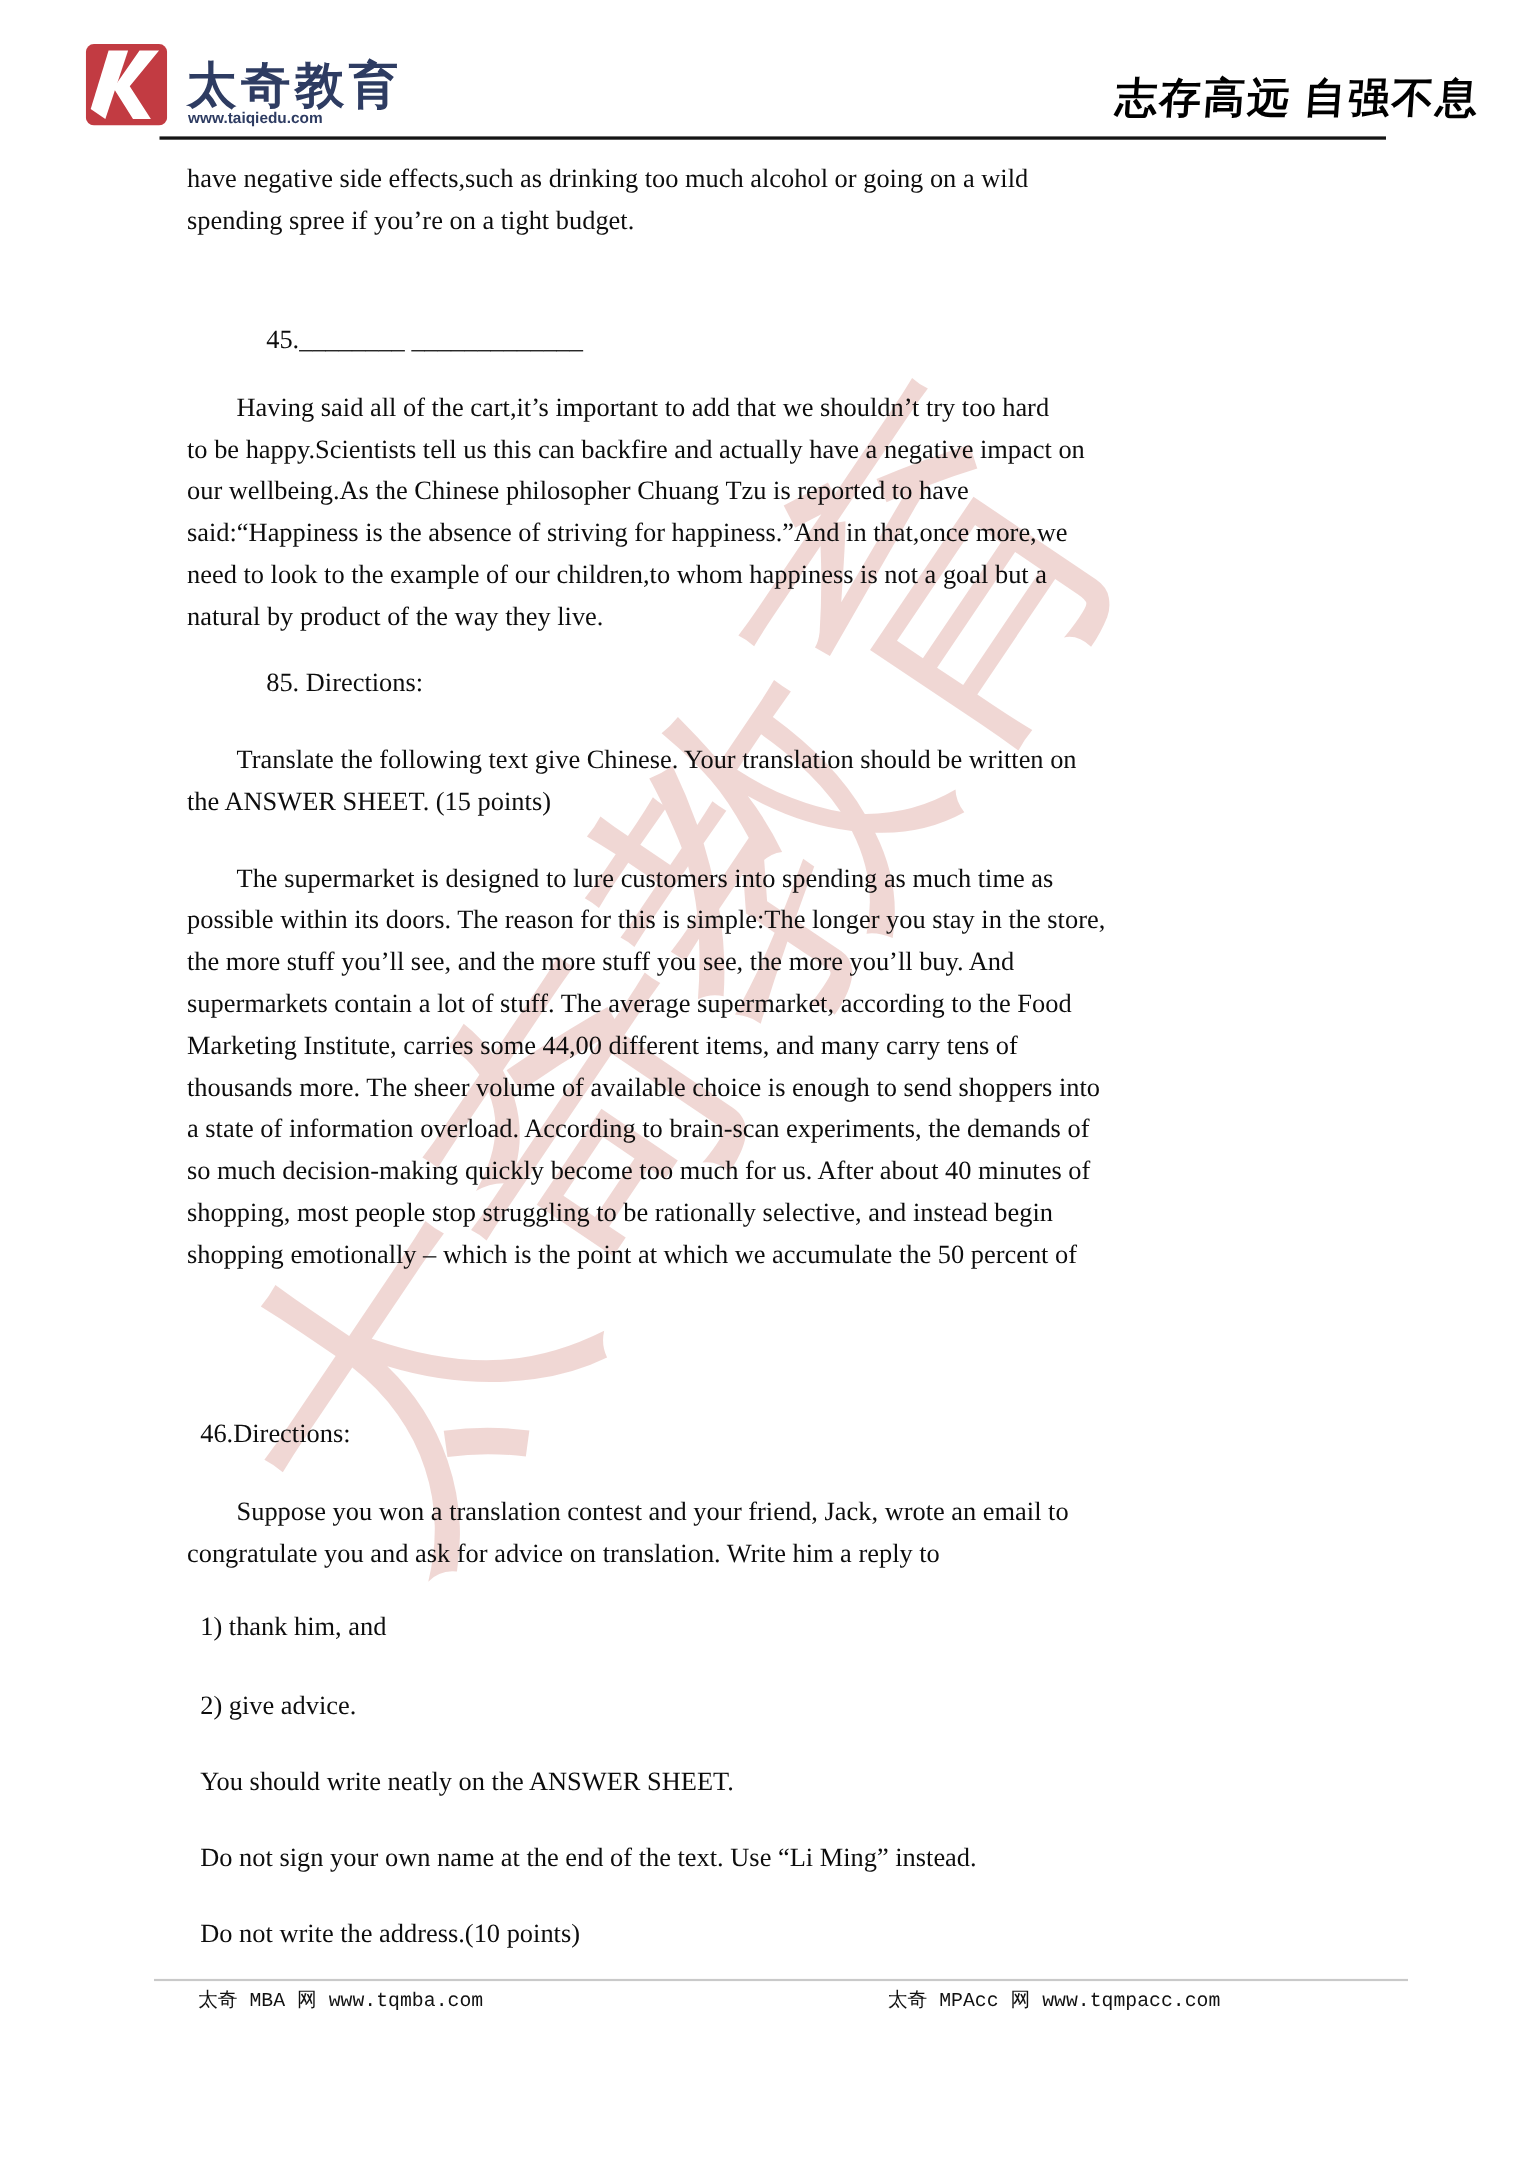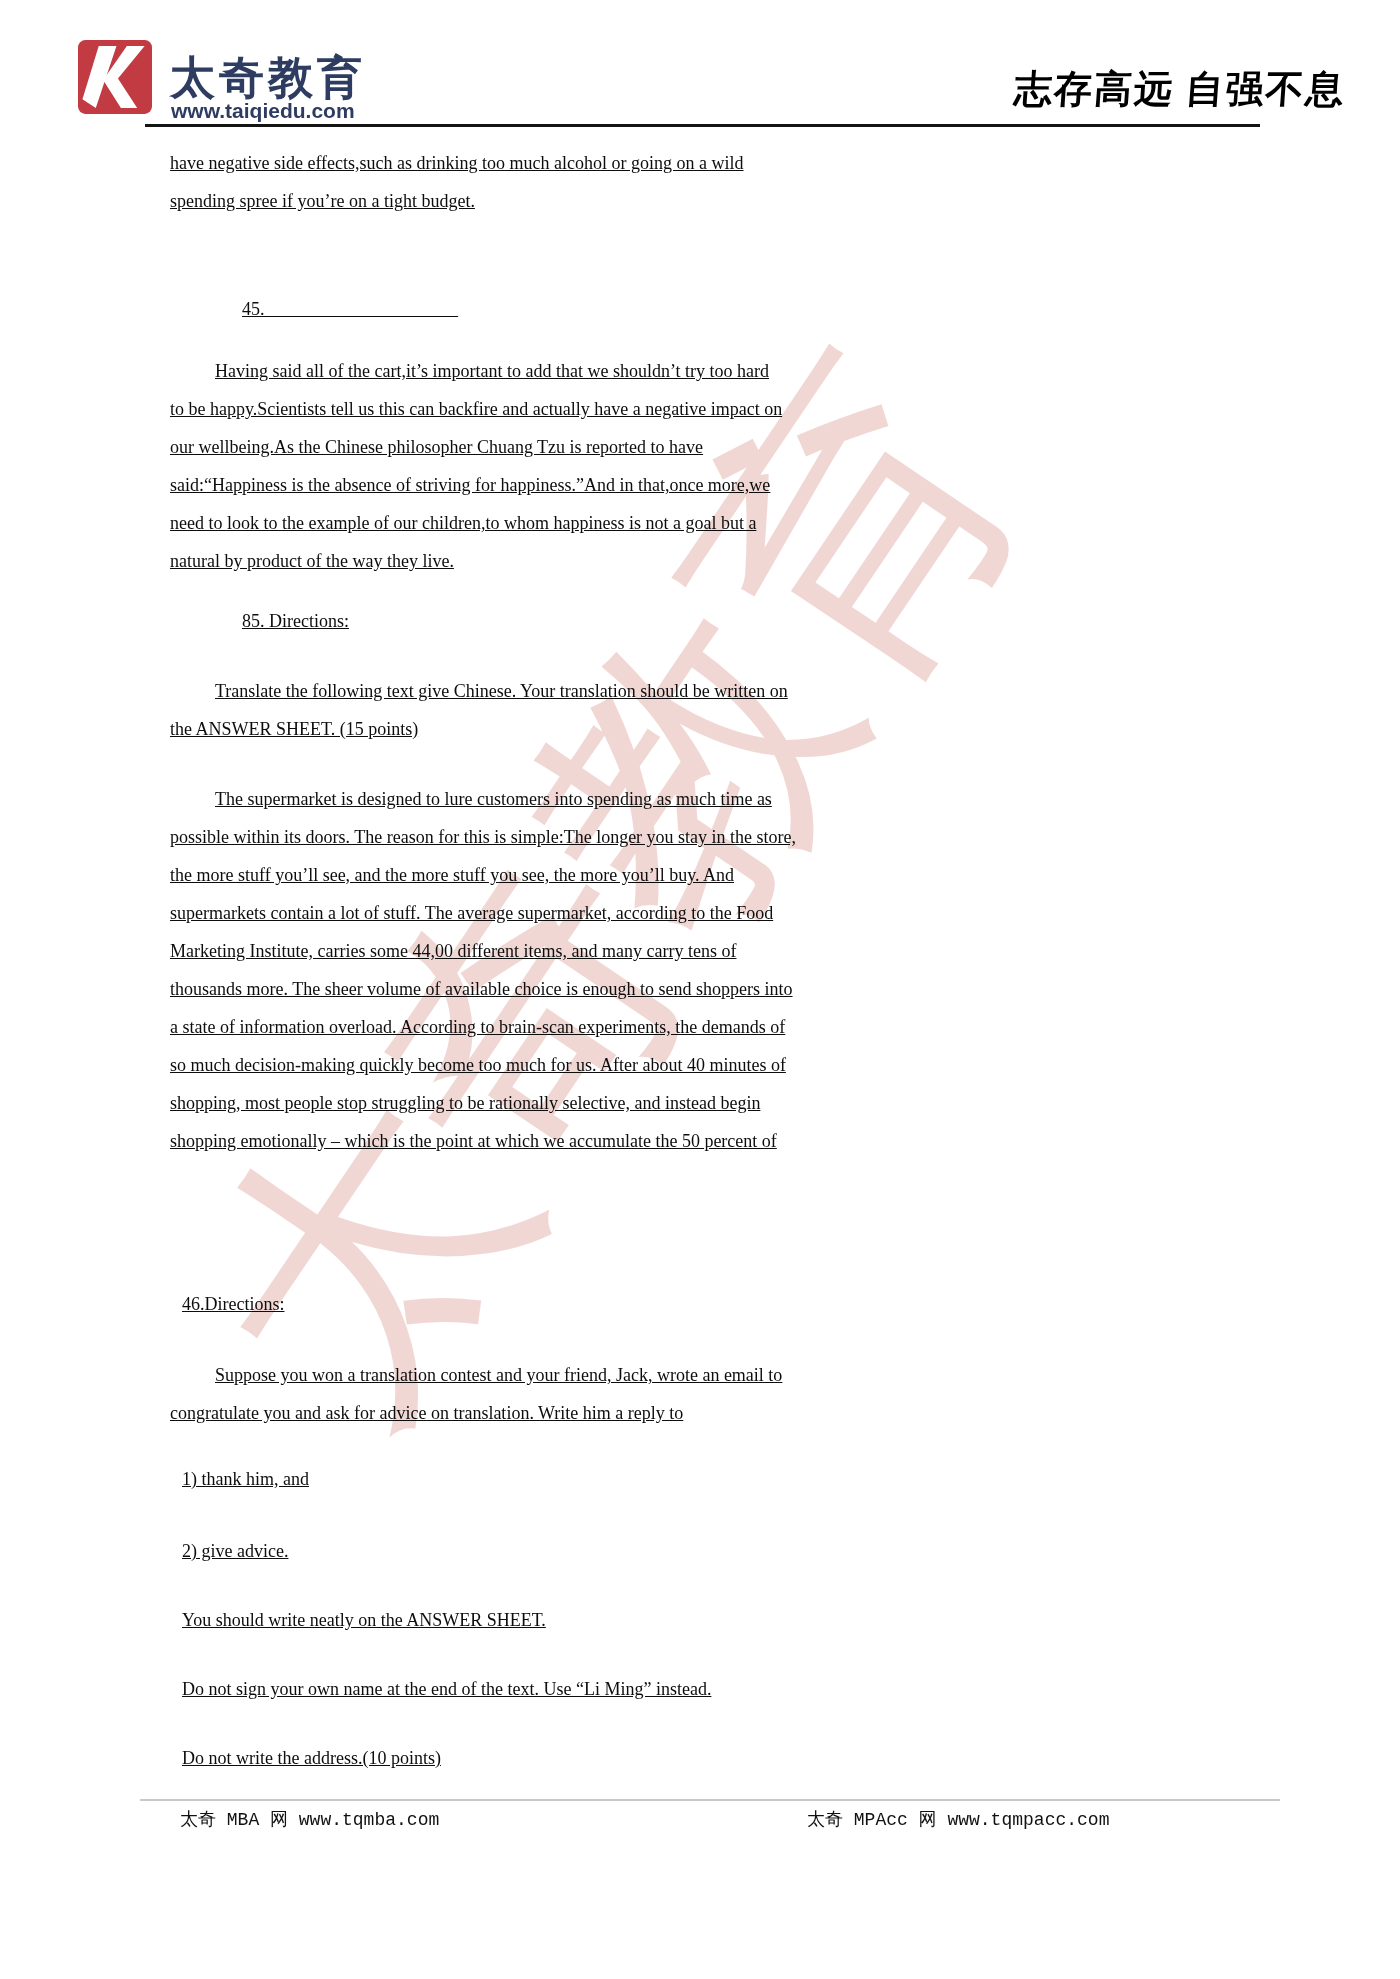--- a/index.html
+++ b/index.html
@@ -31,36 +31,36 @@
   
   .logo-icon{position:absolute;left:78px;top:40px;width:74px;height:74px;z-index:2;}
   .brand-name{
     position:absolute;left:170px;top:48px;
     font-size:45px;font-weight:bold;letter-spacing:4px;
     color:#2e3c62;z-index:2;
     font-family:"Liberation Sans", sans-serif;
   }
   .brand-url{
     position:absolute;left:171px;top:99px;
-    font-size:21px;font-weight:bold;color:#2e3c62;z-index:2;
+    font-size:14px;font-weight:bold;color:#2e3c62;z-index:2;
     font-family:"Liberation Sans", sans-serif;
   }
   .slogan{
     position:absolute;right:55px;top:64px;
     font-size:38px;font-weight:bold;color:#000;
     letter-spacing:2px;z-index:2;
     font-family:"Liberation Serif", serif;
     transform:skewX(-4deg);
   }
   .header-rule{
     position:absolute;left:145px;top:124px;width:1115px;height:3px;
     background:#141414;z-index:2;
   }
   
-  .block{position:absolute;left:170px;z-index:1;font-size:18px;text-decoration:underline;}
+  .block{position:absolute;left:170px;z-index:1;font-size:24px;}
   .line{height:38px;line-height:38px;white-space:nowrap;}
   .ind{padding-left:45px;}       
   .num-ind{padding-left:72px;}   
   .small-ind{padding-left:12px;} 
   
   .footer-rule{
     position:absolute;left:140px;top:1799px;width:1140px;height:2px;
     background:#c9c9c9;z-index:1;
   }
   .footer-text{

